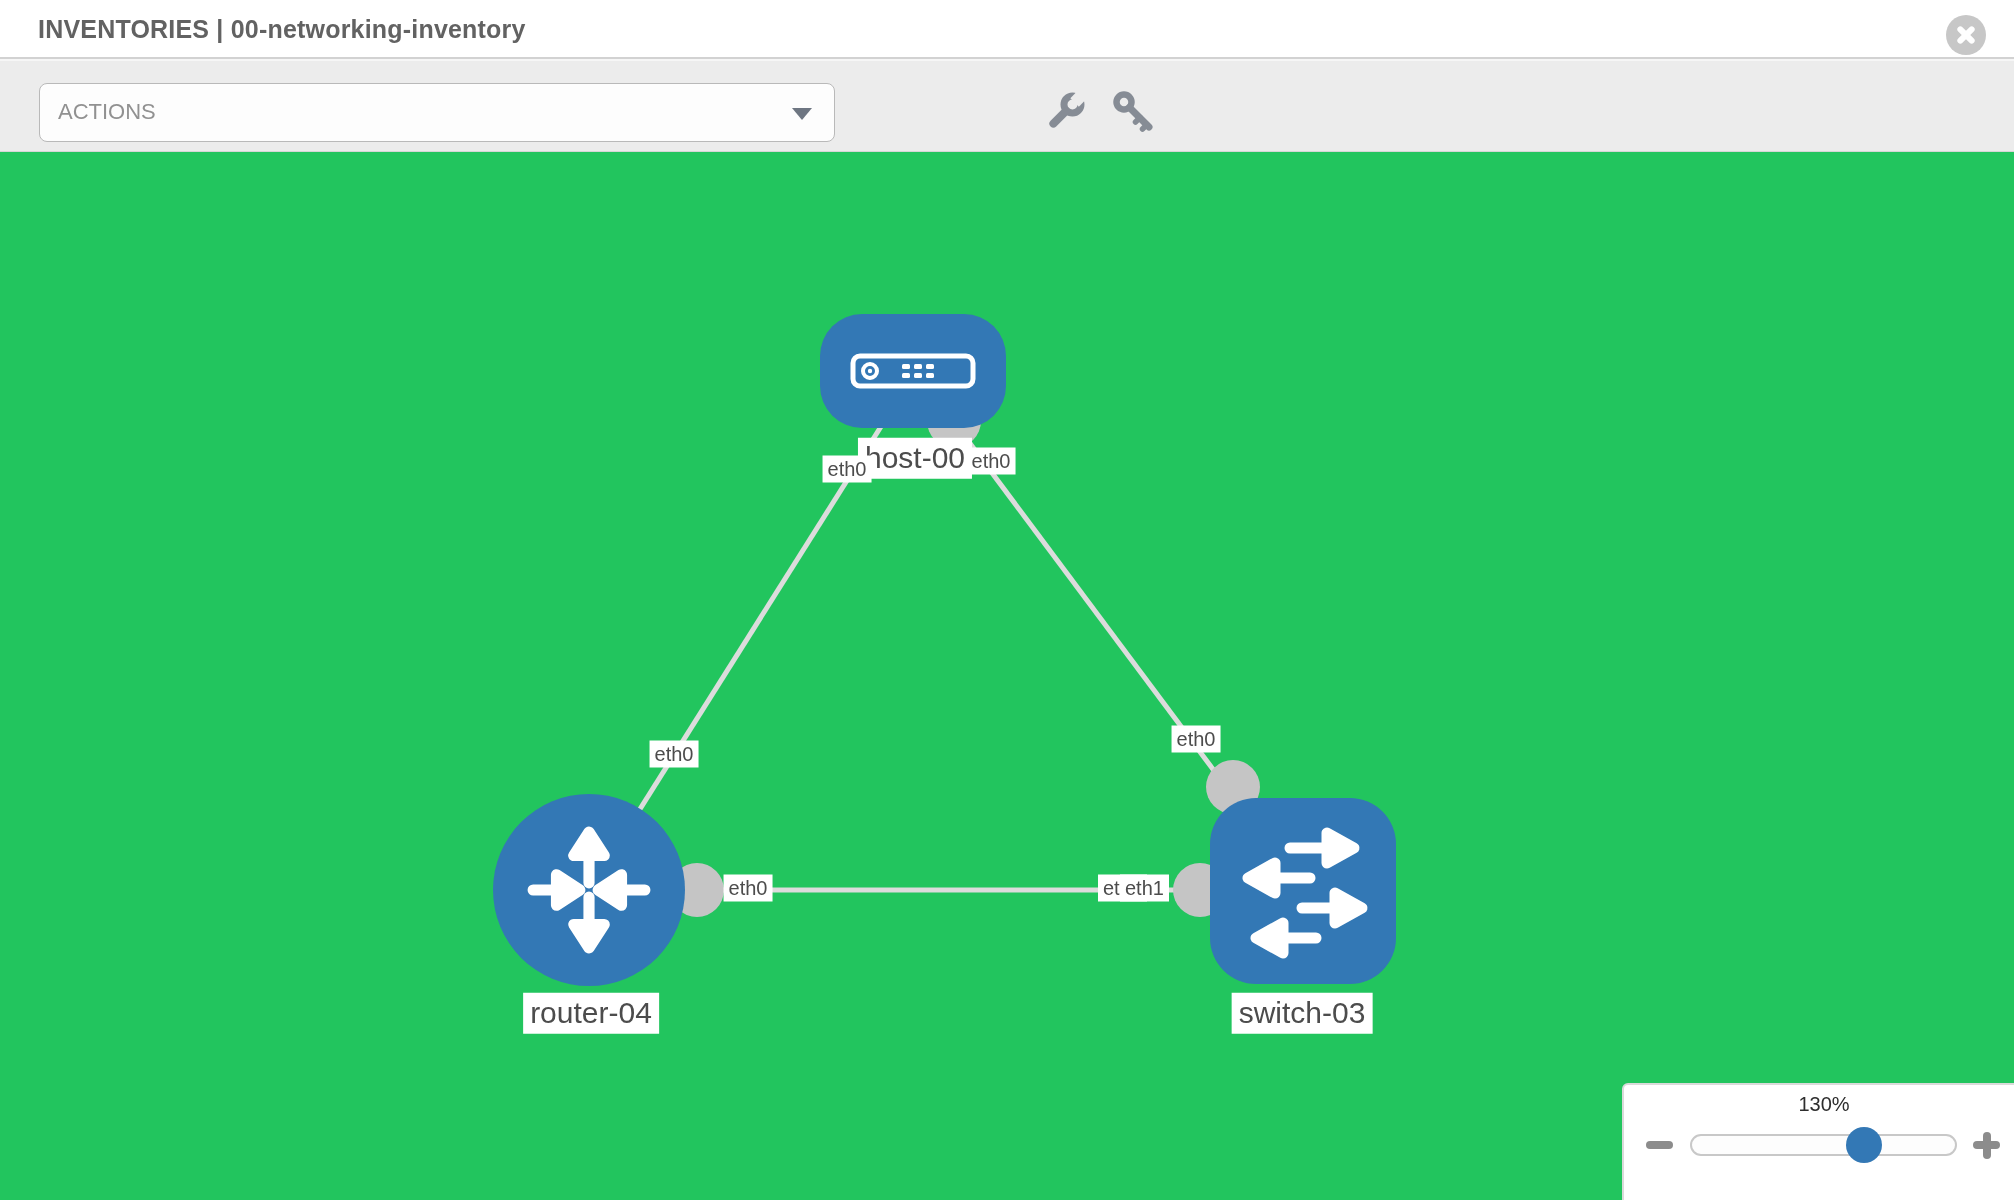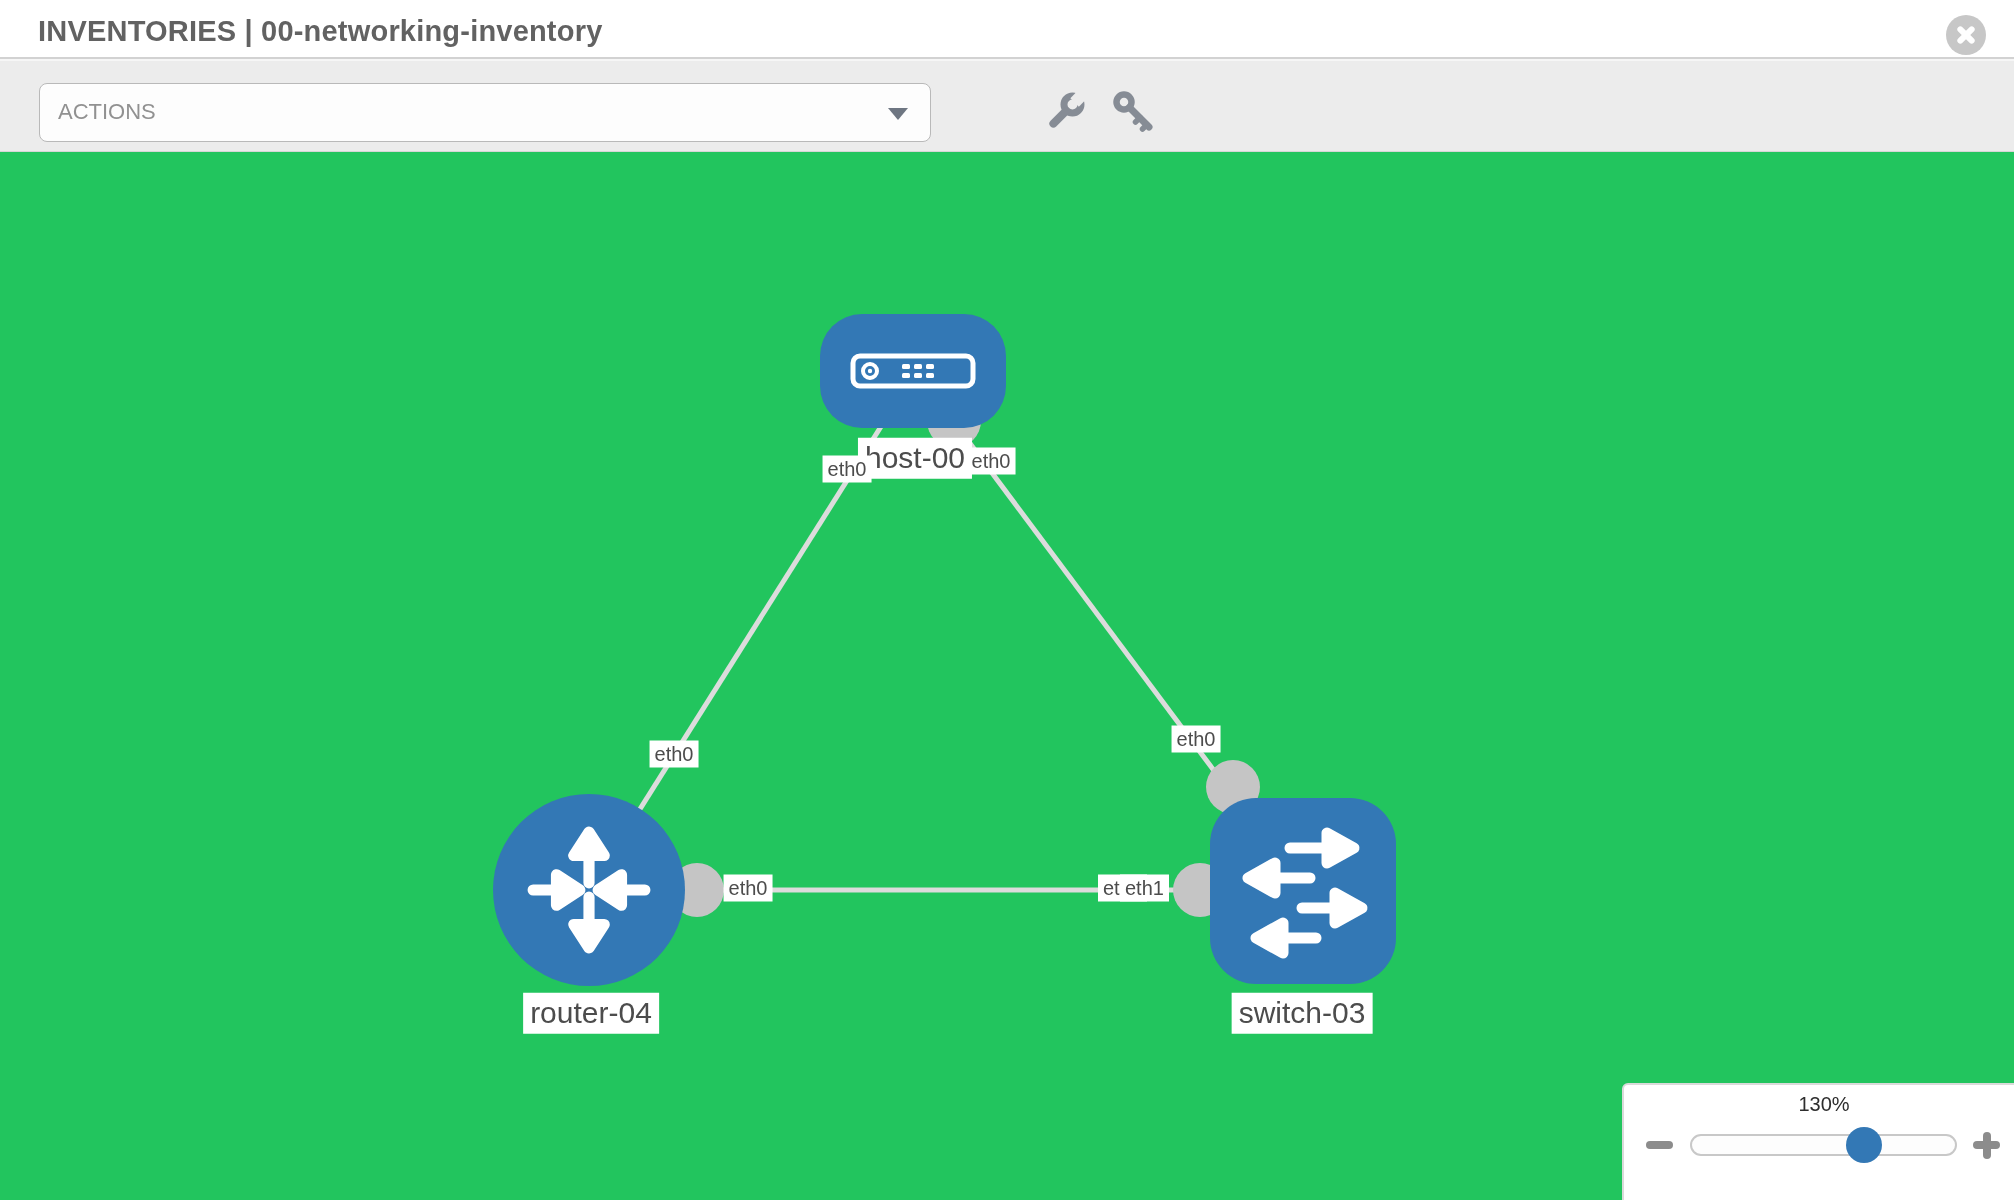--- a/index.html
+++ b/index.html
@@ -8,21 +8,21 @@
     position:relative; width:2014px; height:1200px; overflow:hidden;
     font-family:"Liberation Sans", sans-serif; background:#f6f6f6;
   }
   
   .titlebar {
     position:absolute; left:0; top:0; width:2014px; height:59px;
     background:#ffffff; border-bottom:2px solid #d2d2d2;
   }
   .page-title {
     position:absolute; left:38px; top:15px;
-    font-size:29px; font-weight:700; color:#626262; letter-spacing:0.2px;
+    font-size:25px; font-weight:700; color:#626262; letter-spacing:0.2px;
   }
   .close-btn {
     position:absolute; right:28px; top:15px; width:40px; height:40px;
     border:none; border-radius:50%; background:#c7c7c7; cursor:pointer;
   }
   .close-x { position:absolute; left:0; top:0; width:100%; height:100%; }
   .xbar {
     position:absolute; left:9px; top:17px; width:22px; height:6px;
     background:#ffffff; border-radius:3px; display:block;
   }
@@ -30,21 +30,21 @@
   .xbar.b { transform:rotate(-45deg); }
   
   .toolbar {
     position:absolute; left:0; top:61px; width:2014px; height:91px;
     background:#ececec; border-bottom:1px solid #d6d6d6;
   }
   .select {
     position:absolute; top:22px; height:59px; background:#fdfdfd;
     border:1px solid #b9b9b9; border-radius:8px;
   }
-  .select.actions { left:39px;  width:892px;padding-left:22px; }
+  .select.actions { left:39px;  width:796px;padding-left:22px; }
   .select.search  { left:1190px; width:790px; }
   .select-text {
     position:absolute; left:18px; top:15px;
     font-size:22px; color:#919191;
   }
   .caret {
     position:absolute; right:22px; top:24px; width:0; height:0;
     border-left:10px solid transparent; border-right:10px solid transparent;
     border-top:12px solid #6e7682;
   }

